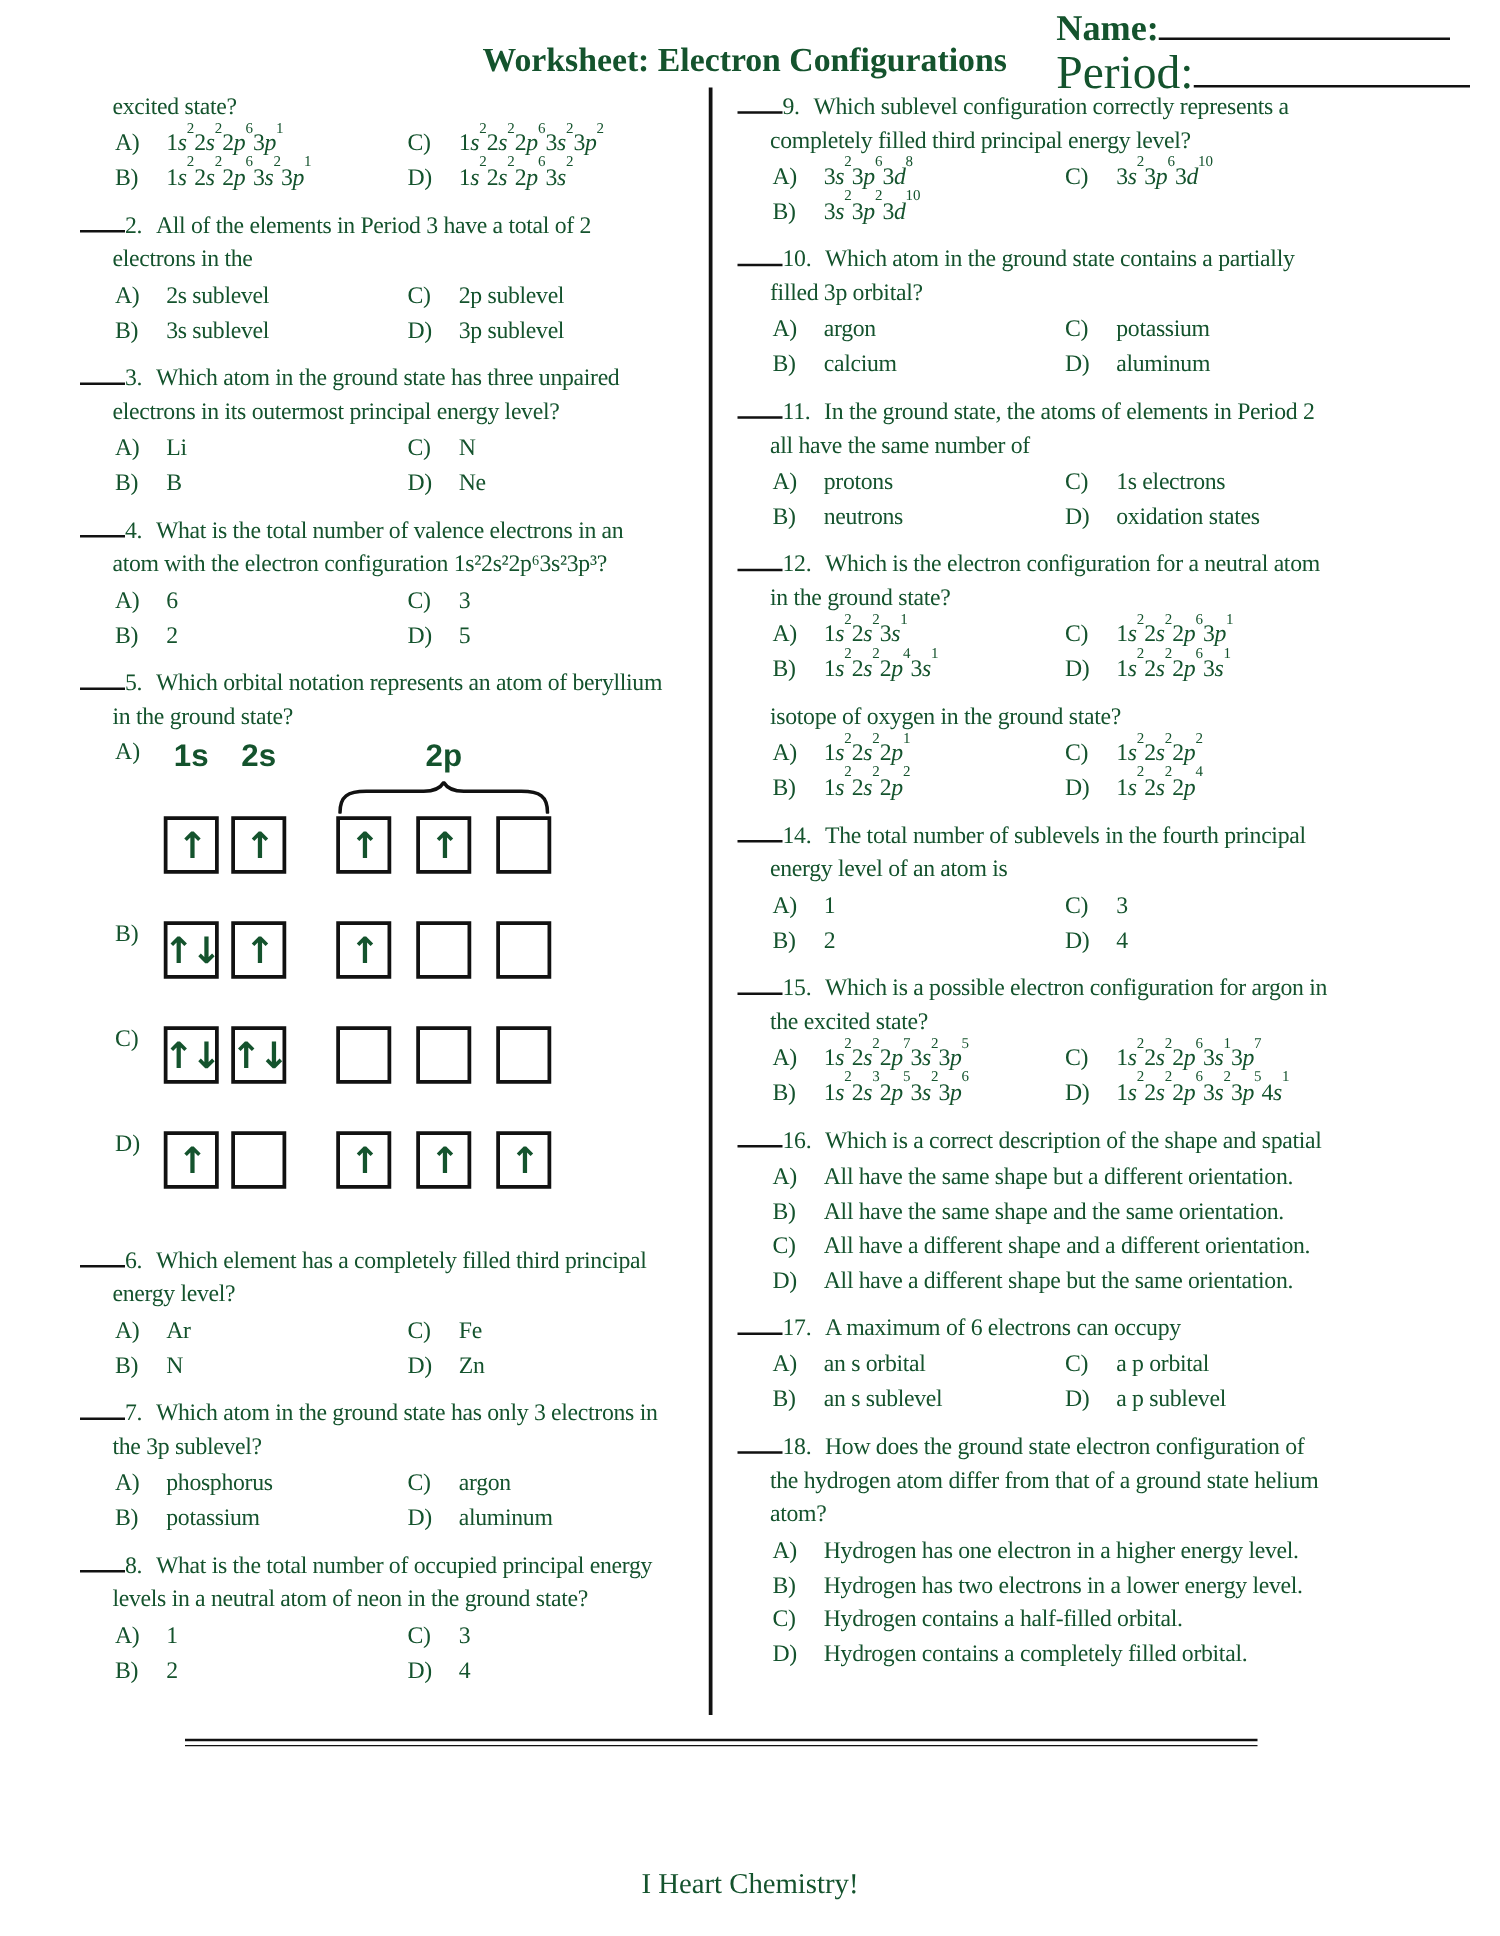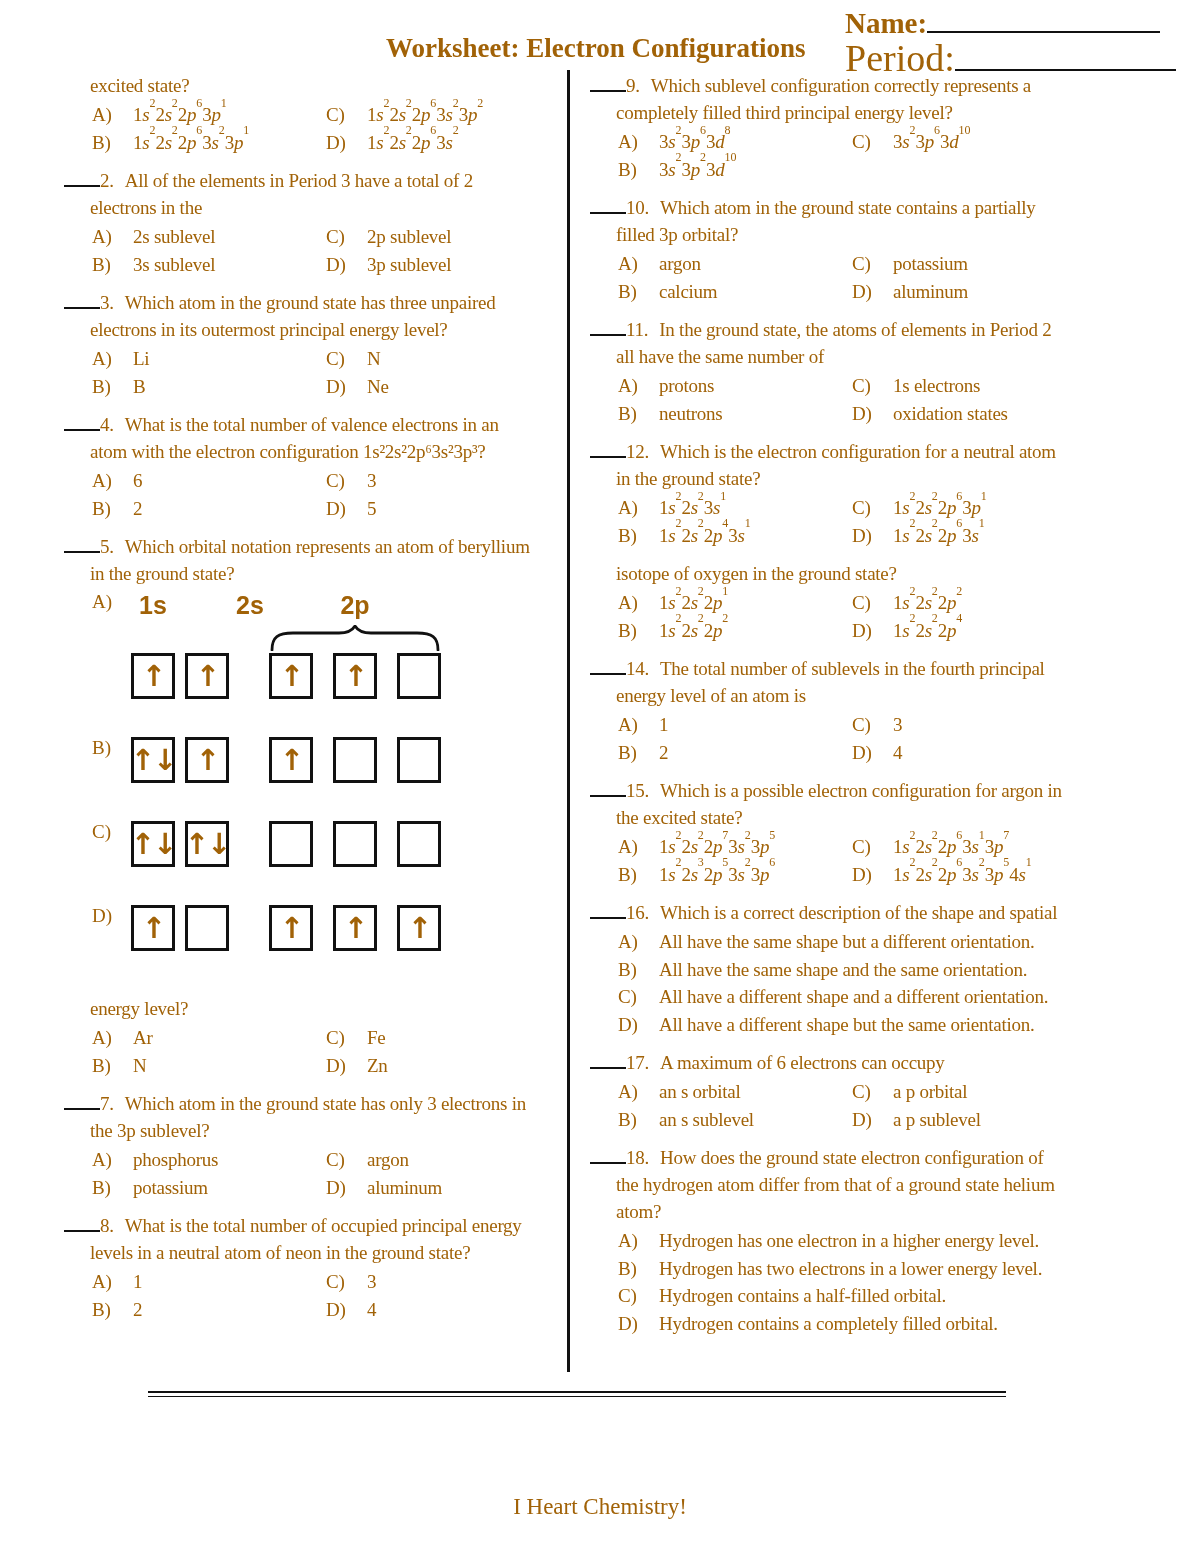--- a/index.html
+++ b/index.html
@@ -1,16 +1,16 @@
 <!DOCTYPE html>
 <html><head>
 <meta charset="utf-8">
 <style>
   html,body{margin:0;padding:0;background:#fff;}
-  #sheet{position:relative;width:1200px;height:1537px;background:#ffffff;color:#a16207;
+  #sheet{position:relative;width:1200px;height:1537px;background:#ffffff;color:#14532d;
          font-family:"Liberation Serif","DejaVu Serif",serif;overflow:hidden;}
 
   
   .hdr-row{position:absolute;white-space:nowrap;}
   .hdr-name{left:845px;top:7px;font-size:29px;font-weight:bold;}
   .hdr-title{left:386px;top:33px;font-size:27px;font-weight:bold;font-family:Liberation Serif, serif;}
   .hdr-period{left:845px;top:36px;font-size:38px;font-weight:normal;}
   .u{display:inline-block;height:2px;border-bottom:2.5px solid #111;}
   .u-name{width:233px;}
   .u-period{width:221px;}
@@ -41,21 +41,21 @@
   .opt-label{display:inline-block;min-width:41px;}
   .opt-text sup{font-size:12px;line-height:0;position:relative;top:-7px;font-style:normal;letter-spacing:0;}
 
   
   .diagram{margin-top:4px;padding-left:28px;margin-bottom:44px;}
   .d-header{position:relative;height:62px;}
   .d-label{display:inline-block;width:39px;font-size:19px;flex:none;}
   .d-h{position:absolute;top:0;text-align:center;font-family:Liberation Sans, sans-serif;
        font-weight:bold;font-size:25px;}
   .d-h1{left:39px;width:44px;}
-  .d-h2{left:93px;width:44px;margin-left:43px;}
+  .d-h2{left:93px;width:44px;}
   .d-h3{left:177px;width:172px;}
   .d-brace{position:absolute;left:177px;top:34px;width:172px;height:26px;}
   .d-row{display:flex;align-items:flex-start;margin-bottom:38px;}
   .d-row:last-child{margin-bottom:0;}
   .obox{width:44px;height:46px;box-sizing:border-box;border:3px solid #111;
         display:flex;align-items:center;justify-content:center;
         font-family:"DejaVu Sans","Liberation Sans",sans-serif;font-weight:bold;
         font-size:29px;letter-spacing:-2px;flex:none;}
   .b2{margin-left:10px;}
   .pfirst{margin-left:40px;}
@@ -172,20 +172,21 @@
           <span class="obox b2"></span>
           <span class="obox pfirst">↑</span>
           <span class="obox pnext">↑</span>
           <span class="obox pnext">↑</span>
         </div>
       </div>
     </div>
 
     <div class="q">
       <div class="q-text">
+        <div class="q-line1"><span class="blank"></span><span class="q-num">6.</span><span>Which element has a completely filled third principal</span></div>
         <div class="q-cont">energy level?</div>
       </div>
       <div class="options">
         <div class="opt"><span class="opt-label">A)</span><span class="opt-text">Ar</span></div>
         <div class="opt"><span class="opt-label">B)</span><span class="opt-text">N</span></div>
         <div class="opt"><span class="opt-label">C)</span><span class="opt-text">Fe</span></div>
         <div class="opt"><span class="opt-label">D)</span><span class="opt-text">Zn</span></div>
       </div>
     </div>
 

